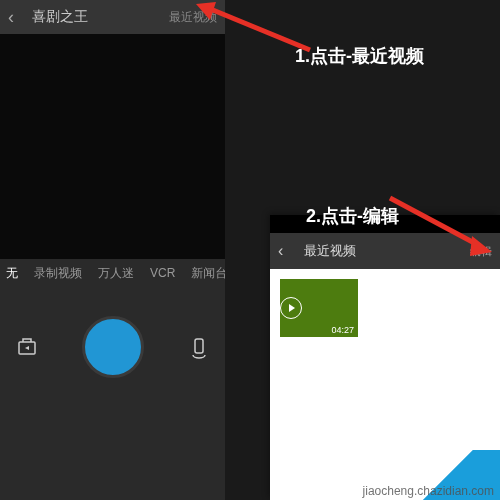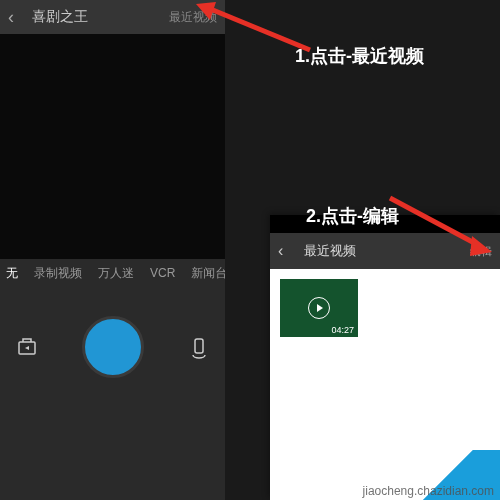--- a/index.html
+++ b/index.html
@@ -21,21 +21,21 @@
   .record { width: 62px; height: 62px; border-radius: 50%; background: #2196d4; border: 3px solid #3a3a3a; }
 
   
   .phone-right { position: absolute; right: 0; top: 215px; width: 230px; height: 285px; background: #fff; box-shadow: -2px -2px 6px rgba(0,0,0,0.3); }
   .statusbar { height: 18px; background: #000; }
   .topbar-r { height: 36px; background: #353535; display: flex; align-items: center; padding: 0 8px; }
   .back-r { color: #ccc; font-size: 16px; width: 20px; }
   .title-r { color: #ddd; font-size: 13px; flex: 1; padding-left: 6px; }
   .edit-r { color: #aaa; font-size: 11px; }
   .gallery { padding: 10px; background: #fff; display: flex; }
-  .thumb { width: 78px; height: 58px; background: #14532d; position: relative; display: flex; align-items: center; justify-content: center; }
+  .thumb { width: 78px; height: 58px; background: #4d7c0f; position: relative; display: flex; align-items: center; justify-content: flex-start; }
   .thumb .play { width: 22px; height: 22px; border: 1.5px solid #fff; border-radius: 50%; display: flex; align-items: center; justify-content: center; }
   .thumb .play::after { content: ""; border-left: 6px solid #fff; border-top: 4px solid transparent; border-bottom: 4px solid transparent; margin-left: 2px; }
   .thumb .dur { position: absolute; bottom: 2px; right: 4px; color: #fff; font-size: 9px; }
   .footer-swoosh { position: absolute; bottom: 0; right: 0; width: 100px; height: 50px; background: linear-gradient(135deg, transparent 48%, #1a9edb 49%); }
 
   
   .anno { position: absolute; color: #fff; font-size: 18px; font-weight: bold; }
   .anno1 { top: 44px; left: 295px; }
   .anno2 { top: 176px; left: 306px; margin-top: 28px; }
   .arrow { position: absolute; }

